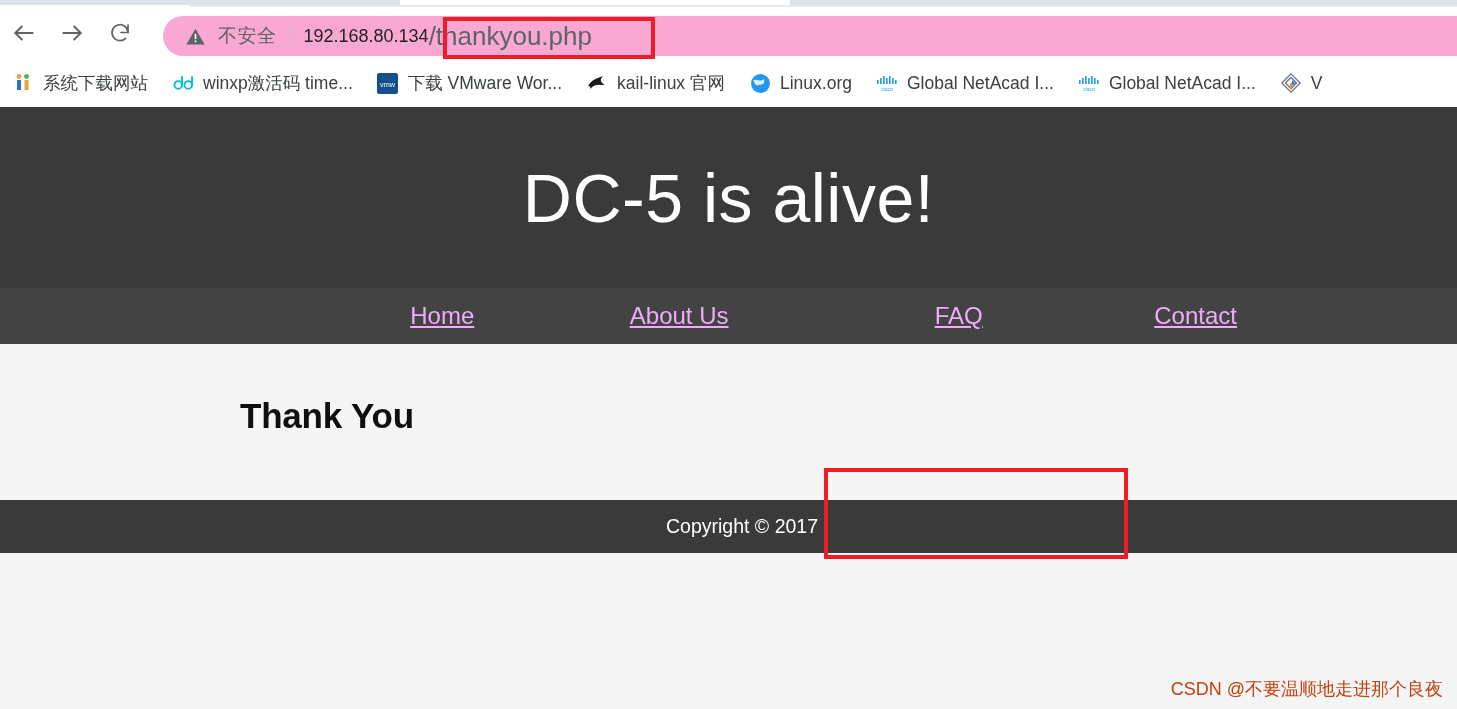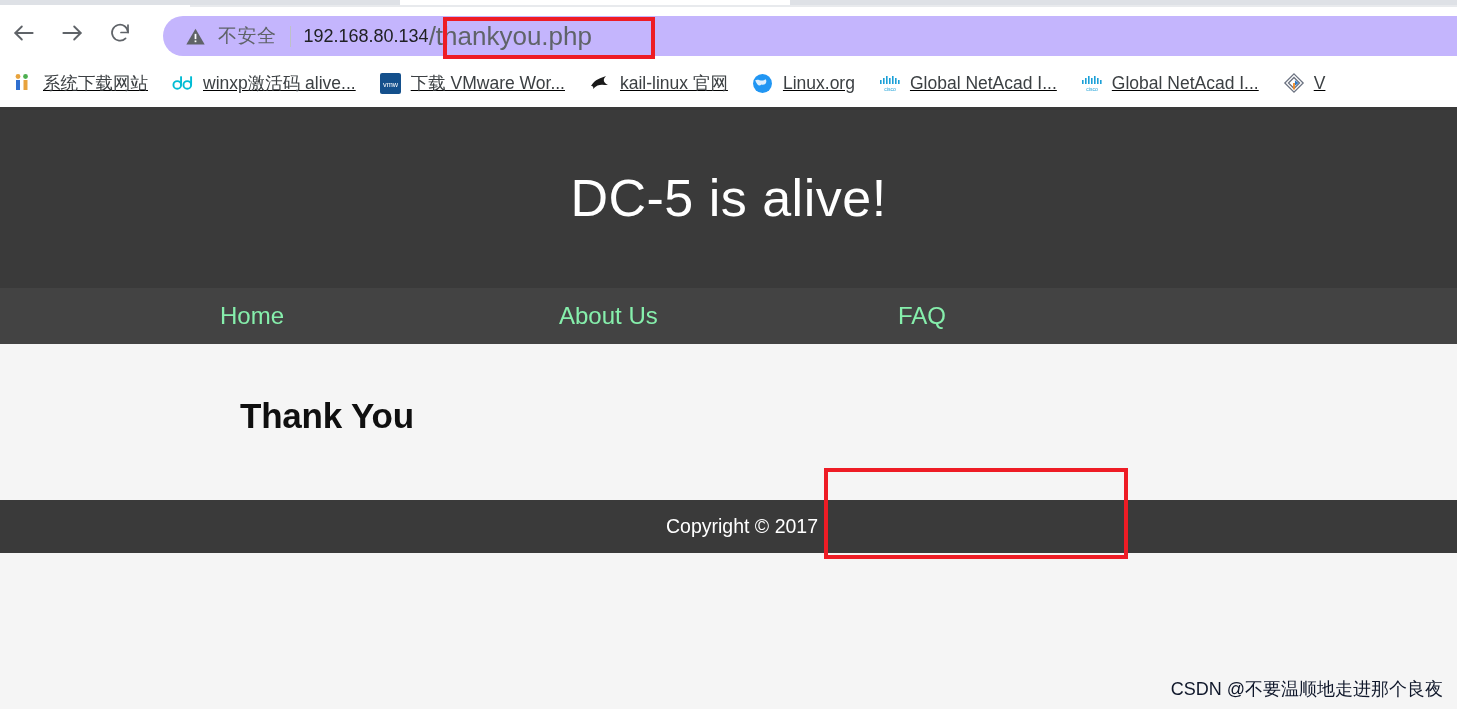--- a/index.html
+++ b/index.html
@@ -37,21 +37,21 @@
   .navbtn {
     width:48px; height:48px;
     display:flex; align-items:center; justify-content:center;
     flex:none;
   }
   .navbtn svg { display:block; }
 
   .omnibox {
     position:absolute; left:163px; top:9px;
     width:1294px; height:40px;
-    background:#c4b5fd;
+    background:#f9a8d4;
     border-radius:20px 0 0 20px;
     display:flex; align-items:center;
     padding-left:22px;
   }
   .warn-icon { flex:none; margin-right:12px; display:flex; align-items:center; }
   .sec-text {
     font-size:19px; color:#5f6368; letter-spacing:0.5px;
     white-space:nowrap;
   }
   .sec-divider {
@@ -73,68 +73,68 @@
     pointer-events:none;
   }
 
   
   .bookmarks {
     position:absolute; left:0; top:59px; width:1457px; height:48px;
     background:#ffffff;
     display:flex; align-items:center;
     padding-left:12px;
     overflow:hidden;
-    text-decoration:underline;
   }
   .bm {
     display:flex; align-items:center;
     margin-right:24px;
     white-space:nowrap;
     flex:none;
   }
   .bm-ico {
     width:22px; height:22px; flex:none;
     margin-right:9px;
-    display:flex; align-items:center; justify-content:flex-start;
+    display:flex; align-items:center; justify-content:center;
     font-size:11px;
   }
   .bm-label {
     font-size:17.5px; color:#3c4043;
   }
 
   
   .page {
     position:absolute; left:0; top:107px;
     width:1457px; height:602px;
     background:#f5f5f5;
     overflow:hidden;
   }
   .hero {
     width:100%; height:181px;
     background:#3a3a3a;
     display:flex; align-items:center; justify-content:center;
   }
   .hero h1 {
     color:#ffffff;
-    font-size:52px;
+    font-size:68px;
     font-weight:400;
     letter-spacing:0.5px;
     text-align:right;
   }
   .navbar {
     width:100%; height:56px;
     background:#434343;
     display:flex; align-items:center;
   }
   .navitem {
     flex:1 1 0;
-    text-align:left;
-    color:#86efac;
+    text-align:right;
+    color:#f0abfc;
     font-size:24px;
     font-weight:400;
+    text-decoration:underline;
   }
   .navspacer { flex:0 0 220px; }
   .content {
     padding:52px 0 0 240px;
   }
   .content h2 {
     font-size:35px;
     font-weight:bold;
     color:#0f0f0f;
     letter-spacing:-0.2px;
@@ -159,21 +159,21 @@
   .redbox-footer {
     position:absolute; left:824px; top:468px;
     width:304px; height:91px;
     border:4px solid #ee1c25;
     pointer-events:none;
   }
 
   .watermark {
     position:absolute; right:14px; bottom:8px;
     font-size:18px;
-    color:#0f172a;
+    color:#c2410c;
     white-space:nowrap;
   }
 </style>
 </head>
 <body>
 
 <div id="root">
 
   <div class="tabstrip">
     <div class="tab-ghost-1"></div>
@@ -242,21 +242,21 @@
       <span class="bm-ico">
         <svg width="21" height="18" viewBox="0 0 22 18">
           <g fill="none" stroke="#00bcd4" stroke-width="2">
             <circle cx="5.5" cy="11" r="4"></circle>
               <line x1="9.5" y1="11" x2="9.5" y2="2"></line>
             <circle cx="16" cy="11" r="4"></circle>
               <line x1="20" y1="11" x2="20" y2="2"></line>
           </g>
         </svg>
       </span>
-      <span class="bm-label">winxp激活码 alive...</span>
+      <span class="bm-label">winxp激活码 time...</span>
     </div>
 
     <div class="bm">
       <span class="bm-ico">
         <svg width="21" height="21" viewBox="0 0 20 20">
           <rect width="20" height="20" rx="2" fill="#14508c"></rect>
           <text x="10" y="13" font-size="7" fill="#ffffff" text-anchor="middle" font-family="Liberation Sans, sans-serif">vmw</text>
         </svg>
       </span>
       <span class="bm-label">下载 VMware Wor...</span>
@@ -337,20 +337,21 @@
 
     <div class="hero">
       <h1>DC-5 is alive!</h1>
     </div>
 
     <div class="navbar">
       <div class="navspacer"></div>
       <div class="navitem">Home</div>
       <div class="navitem">About Us</div>
       <div class="navitem">FAQ</div>
+      <div class="navitem">Contact</div>
       <div class="navspacer"></div>
     </div>
 
     <div class="content">
       <h2>Thank You</h2>
     </div>
 
     <div class="footer">
       <span>Copyright © 2017</span>
     </div>

